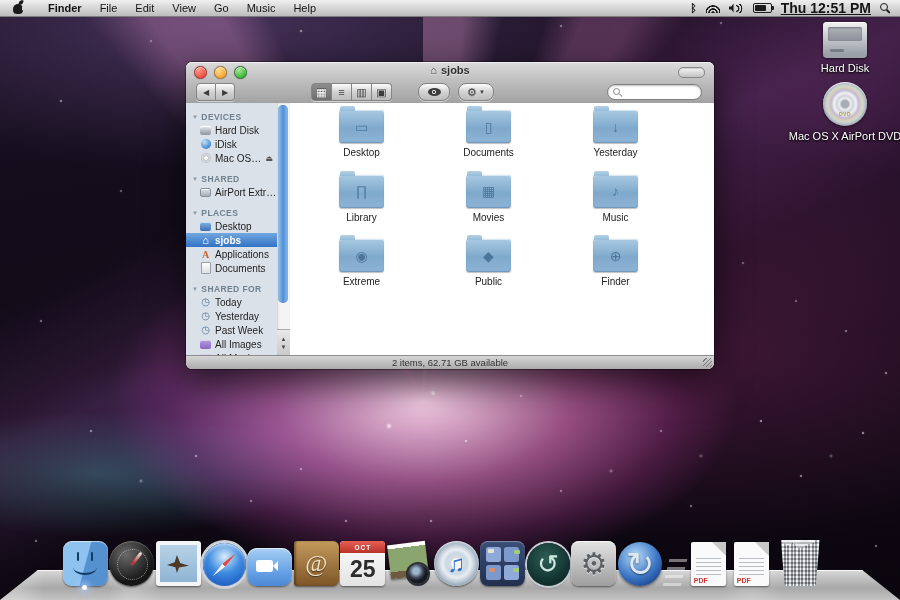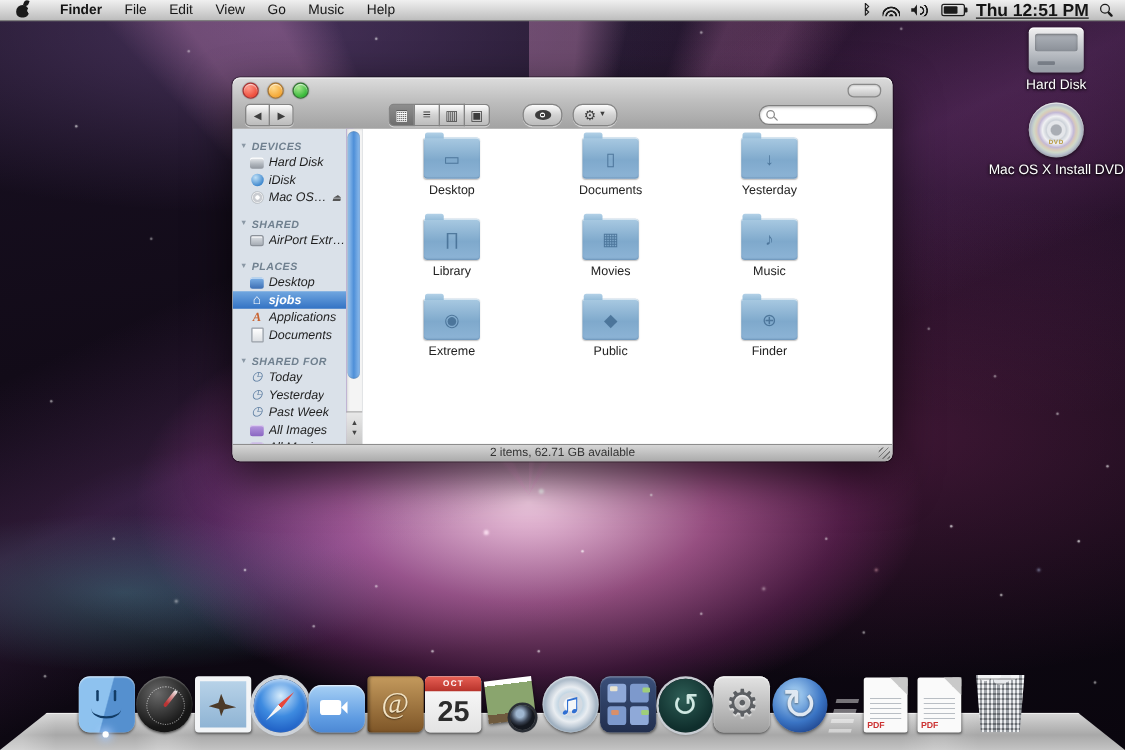--- a/index.html
+++ b/index.html
@@ -130,21 +130,21 @@
   .searchbox{position:absolute;right:12px;top:3px;width:93px;height:14px;background:#fff;
     border:1px solid #7f7f7f;border-radius:8px;box-shadow:inset 0 1px 2px rgba(0,0,0,.25);}
   .searchbox input{position:absolute;left:17px;top:0;right:4px;height:12px;border:none;outline:none;
     font-size:10px;font-family:"Liberation Sans",sans-serif;background:transparent;}
   .mag{position:absolute;left:5px;top:2.5px;width:9px;height:9px;}
   .mag::before{content:"";position:absolute;left:0;top:0;width:5px;height:5px;border:1.3px solid #8a8a8a;border-radius:50%;}
   .mag::after{content:"";position:absolute;right:0.5px;bottom:0;width:1.4px;height:3.6px;background:#8a8a8a;transform:rotate(-45deg);border-radius:1px;}
 
   .wbody{position:absolute;left:0;top:41px;right:0;bottom:13px;overflow:hidden;}
   .sidebar{position:absolute;left:0;top:0;width:91px;bottom:0;background:#dae1e9;
-    border-right:6px solid #6d28d9;overflow:hidden;font-size:10px;color:#1e1e1e;font-style:italic;}
+    border-right:6px solid #6d28d9;overflow:hidden;font-size:10px;color:#1e1e1e;}
   .sb-sec{margin-top:7px;}
   .sb-head{display:flex;align-items:center;gap:3px;padding-left:6px;height:13px;
     font-size:8.5px;font-weight:bold;color:#70808f;letter-spacing:.4px;}
   .sb-head .tri{font-size:6px;color:#8b98a5;}
   .sb-item{display:flex;align-items:center;gap:4px;height:14px;padding-left:14px;white-space:nowrap;}
   .sb-item.sel{background:linear-gradient(#71a7e0,#3272c4);color:#fff;font-weight:bold;
     margin-left:0;padding-left:14px;}
   .sb-lab{overflow:hidden;text-overflow:ellipsis;}
   .sbi{flex:0 0 auto;width:11px;height:11px;display:inline-flex;align-items:center;justify-content:center;}
   .si-drive{background:linear-gradient(#eceff2,#aeb4bb 60%,#90969e);border-radius:2px;height:9px;box-shadow:inset 0 1px 0 #fff;}
@@ -295,30 +295,33 @@
   </div>
 
   <div class="dt-ico dt-hd">
     <span class="hd-body"></span>
     <span class="dt-label">Hard Disk</span>
   </div>
   <div class="dt-ico dt-dvd">
     <span class="dvd-body">
       <span class="dvd-label">DVD</span>
     </span>
-    <span class="dt-label">Mac OS X Install DVD</span>
+    <span class="dt-label">Mac OS X AirPort DVD</span>
   </div>
 
   <div class="fwindow">
     <div class="whead">
       <div class="titlebar">
         <div class="tlights">
           <span class="tl tl-close"></span>
           <span class="tl tl-min"></span>
           <span class="tl tl-zoom"></span>
+        </div>
+        <div class="wtitle">
+          <span class="proxy">⌂</span><span>sjobs</span>
         </div>
         <span class="pill"></span>
       </div>
       <div class="toolbar">
         <div class="navbtns">
           <span class="tbtn nav-back">◀</span>
           <span class="tbtn nav-fwd">▶</span>
         </div>
         <div class="segs">
           <span class="tbtn seg on">▦</span>

